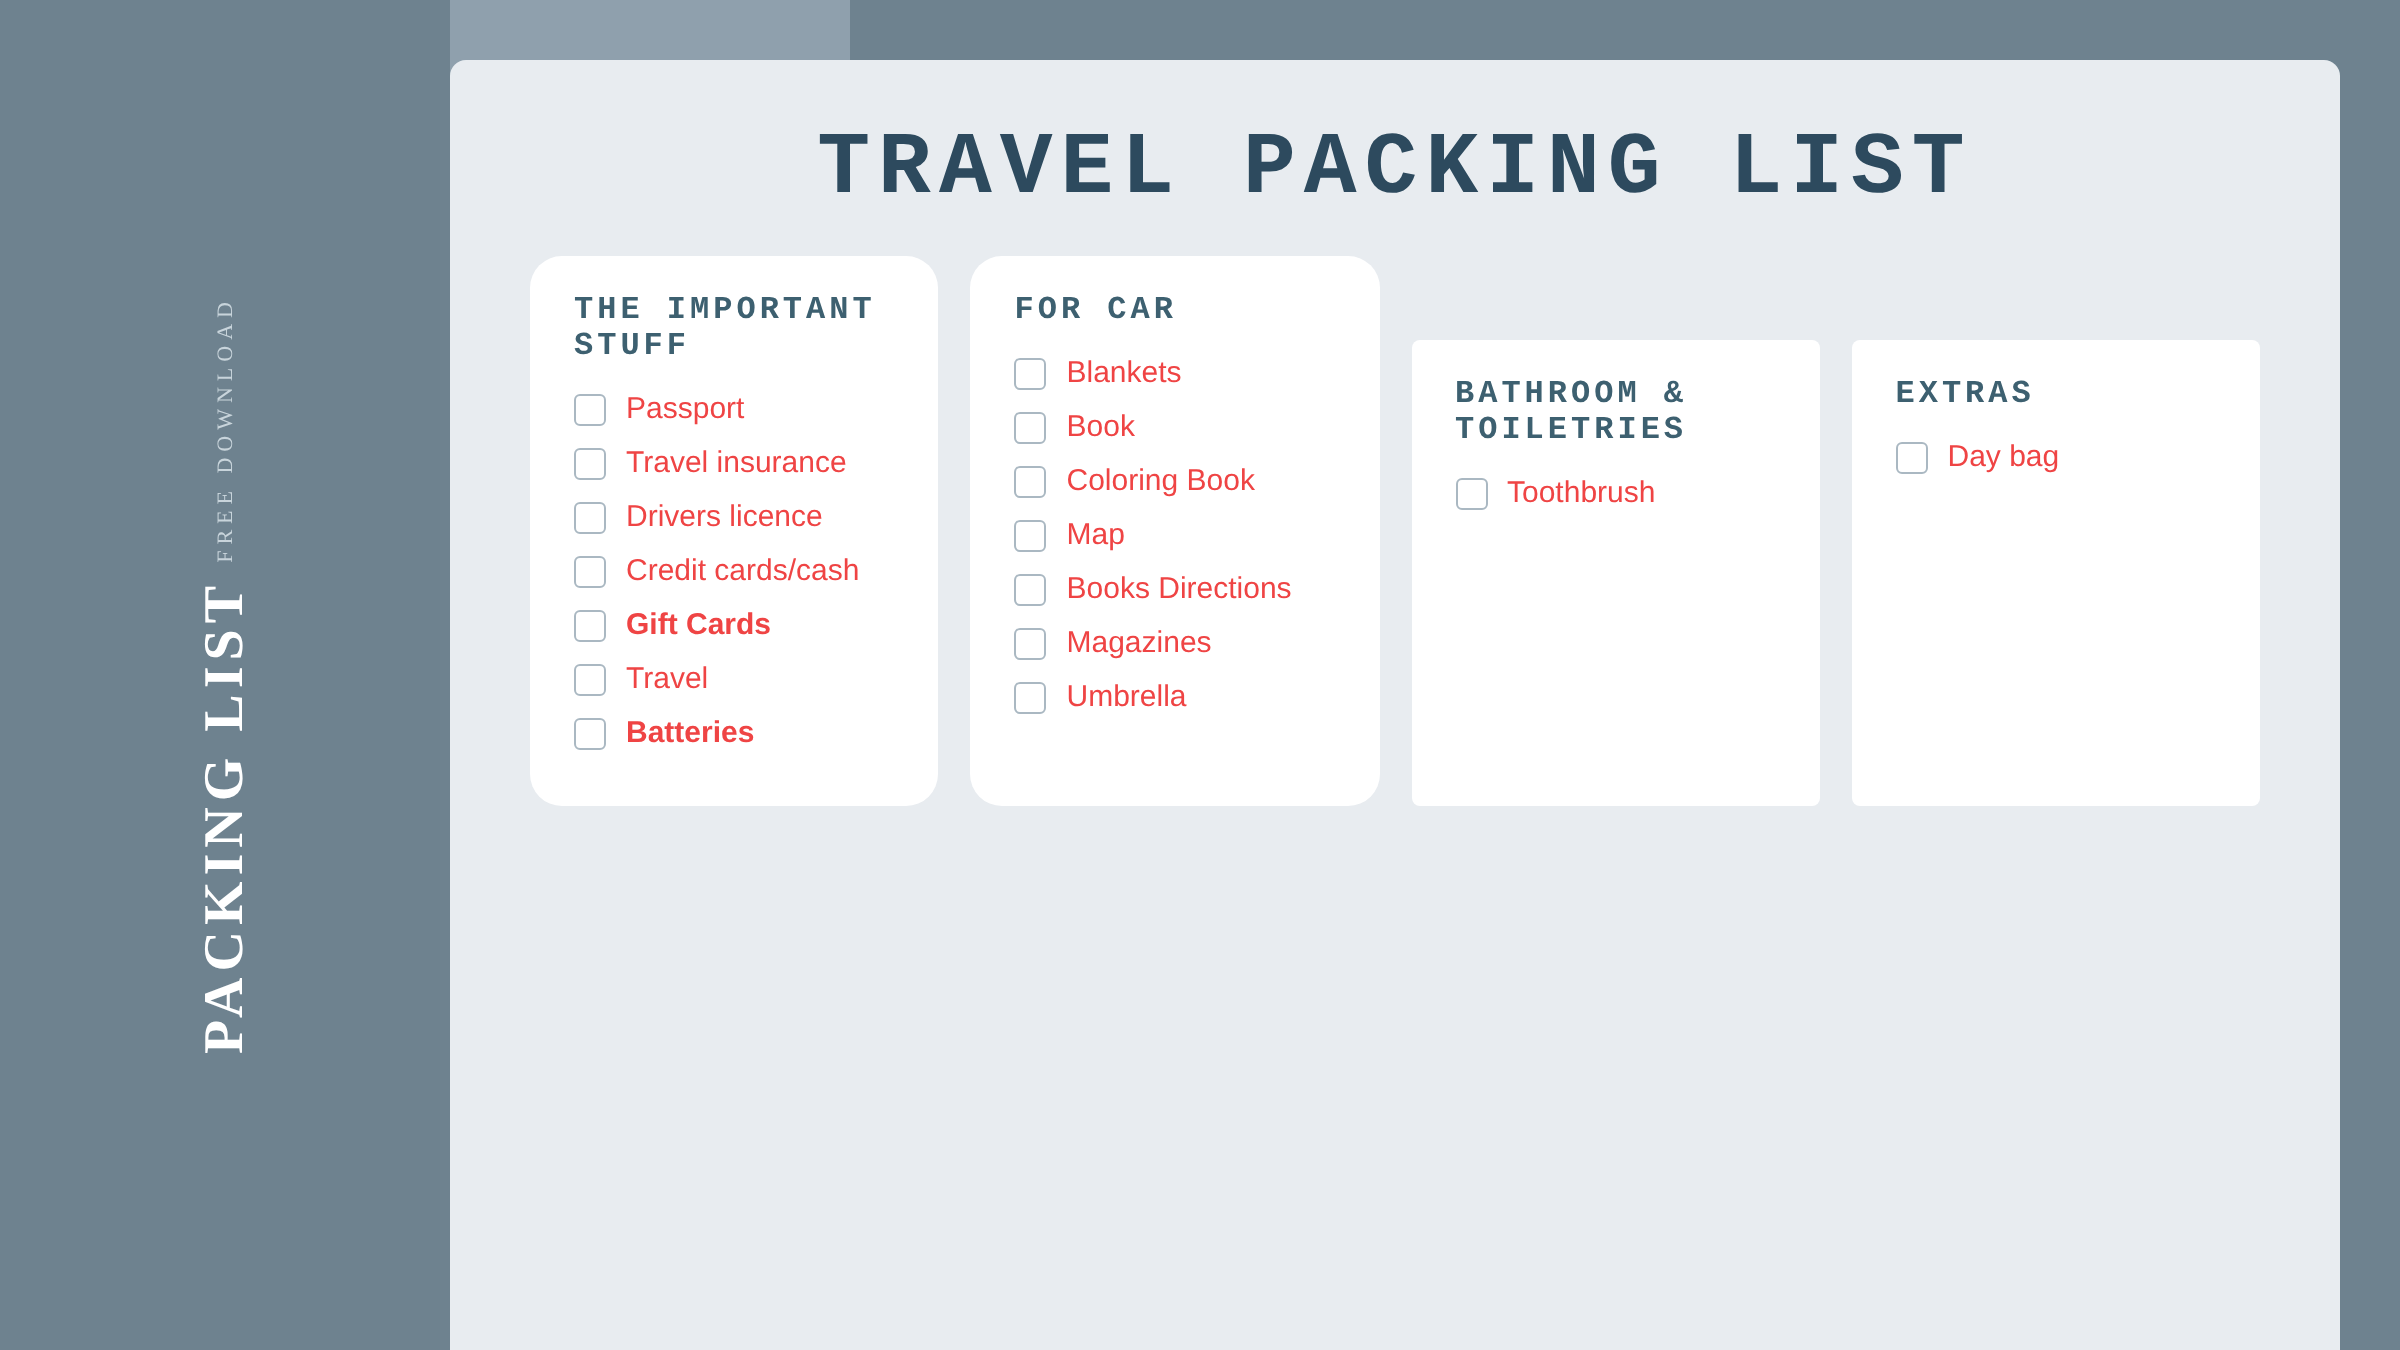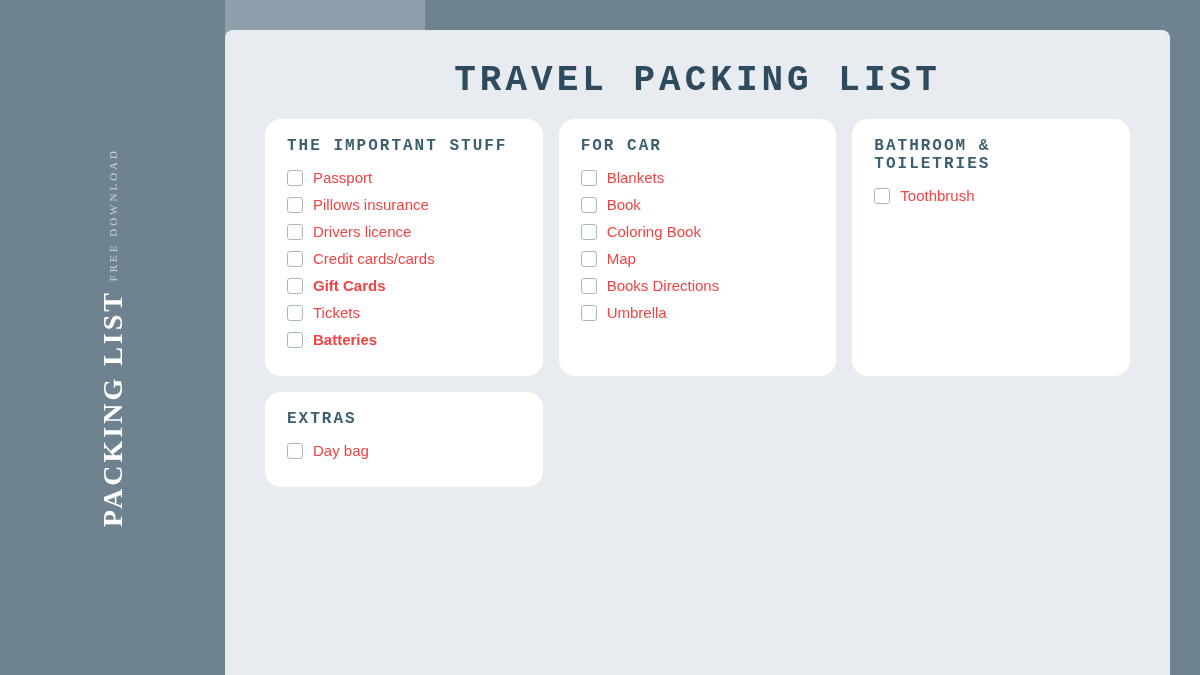--- a/index.html
+++ b/index.html
@@ -65,35 +65,35 @@
       font-size: 28px;
       font-weight: 900;
       letter-spacing: 3px;
       text-transform: uppercase;
       writing-mode: vertical-rl;
       transform: rotate(180deg);
     }
 
     .page-title {
       text-align: center;
-      font-size: 36px;
+      font-size: 44px;
       color: #2d4a5e;
       letter-spacing: 4px;
       text-transform: uppercase;
       font-family: 'Courier New', monospace;
       font-weight: bold;
       margin-bottom: 18px;
       margin-top: 10px;
       
       font-style: normal;
     }
 
     .sections-grid {
       display: grid;
-      grid-template-columns: 1fr 1fr 1fr;
+      grid-template-columns: 1fr 1fr 1fr 1fr;
       gap: 16px;
     }
 
     .section-card {
       background-color: #ffffff;
       border-radius: 16px;
       padding: 18px 22px;
     }
 
     .section-title {
@@ -128,22 +128,23 @@
       font-family: 'Arial', sans-serif;
       font-weight: 400;
     }
 
     .checklist-label.bold {
       font-weight: 700;
     }
 
     .bottom-section-card {
       background-color: #ffffff;
-      border-radius: 16px;
+      border-radius: 4px;
       padding: 18px 22px;
+      margin-top: 42px;
     }
   </style>
 </head>
 <body>
 
 <div class="sidebar-label">
   <span class="sidebar-free-download">FREE DOWNLOAD</span>
   <span class="sidebar-packing-list">PACKING LIST</span>
 </div>
 
@@ -155,37 +156,37 @@
   <div class="sections-grid">
 
     <div class="section-card">
       <div class="section-title">THE IMPORTANT STUFF</div>
       <div class="checklist-item">
         <div class="checkbox"></div>
         <span class="checklist-label">Passport</span>
       </div>
       <div class="checklist-item">
         <div class="checkbox"></div>
-        <span class="checklist-label">Pillows insurance</span>
+        <span class="checklist-label">Travel insurance</span>
       </div>
       <div class="checklist-item">
         <div class="checkbox"></div>
         <span class="checklist-label">Drivers licence</span>
       </div>
       <div class="checklist-item">
         <div class="checkbox"></div>
-        <span class="checklist-label">Credit cards/cards</span>
+        <span class="checklist-label">Credit cards/cash</span>
       </div>
       <div class="checklist-item">
         <div class="checkbox"></div>
         <span class="checklist-label bold">Gift Cards</span>
       </div>
       <div class="checklist-item">
         <div class="checkbox"></div>
-        <span class="checklist-label">Tickets</span>
+        <span class="checklist-label">Travel</span>
       </div>
       <div class="checklist-item">
         <div class="checkbox"></div>
         <span class="checklist-label bold">Batteries</span>
       </div>
     </div>
 
     <div class="section-card">
       <div class="section-title">FOR CAR</div>
       <div class="checklist-item">
@@ -203,20 +204,24 @@
       <div class="checklist-item">
         <div class="checkbox"></div>
         <span class="checklist-label">Map</span>
       </div>
       <div class="checklist-item">
         <div class="checkbox"></div>
         <span class="checklist-label">Books Directions</span>
       </div>
       <div class="checklist-item">
         <div class="checkbox"></div>
+        <span class="checklist-label">Magazines</span>
+      </div>
+      <div class="checklist-item">
+        <div class="checkbox"></div>
         <span class="checklist-label">Umbrella</span>
       </div>
     </div>
 
     <div class="bottom-section-card">
       <div class="section-title">BATHROOM &amp; TOILETRIES</div>
       <div class="checklist-item">
         <div class="checkbox"></div>
         <span class="checklist-label">Toothbrush</span>
       </div>

